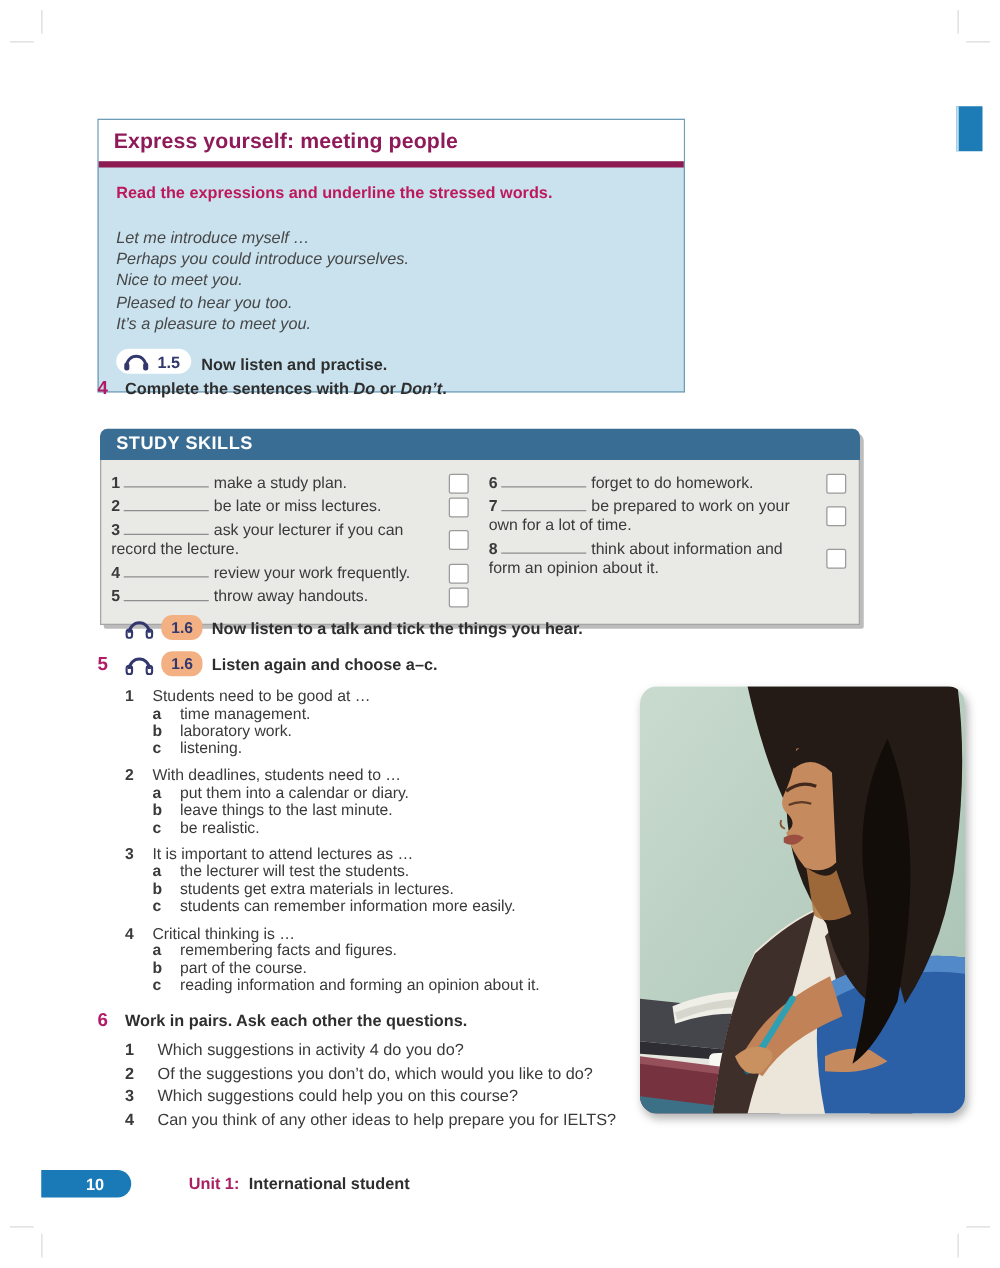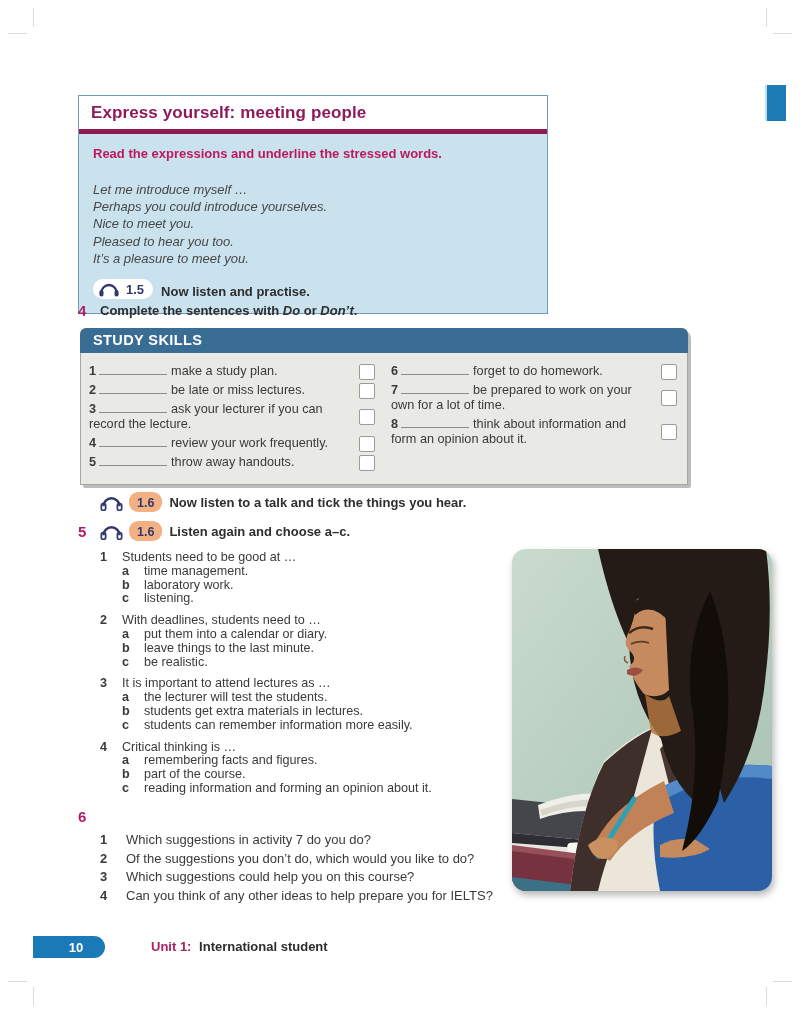--- a/index.html
+++ b/index.html
@@ -31,21 +31,21 @@
   .hp-icon { display:inline-flex; }
 
   
   .ex-row { position:absolute; display:flex; align-items:center; }
   .ex-num { color:#b01c68; font-weight:bold; font-size:15px; width:22px; flex-shrink:0; }
   .ex-instruction { font-weight:bold; font-size:13px; color:#2e2e2e; }
   .track-pill { background:#f3b183; border-radius:9px; padding:1px 8px; margin:0 7px 0 6px; }
   .track-pill .track-num { font-size:12.5px; }
 
   
-  .skills { position:absolute; left:80px; top:328px; width:608px; border-radius:7px 7px 2px 2px; box-shadow:3px 3px 0 #bcbcbc; }
+  .skills { position:absolute; left:80px; top:343px; width:608px; border-radius:7px 7px 2px 2px; box-shadow:3px 3px 0 #bcbcbc; }
   .skills-header { background:#3a6d94; color:#fff; font-weight:bold; font-size:14.5px; letter-spacing:0.4px; padding:4px 13px 5px; border-radius:6px 6px 0 0; }
   .skills-body { background:#e9e9e6; border:1px solid #a5a5a5; border-top:none; display:flex; gap:16px; padding:9px 10px 12px 8px; }
   .skills-col { flex:1; display:flex; flex-direction:column; }
   .skill-item { display:flex; align-items:center; font-size:12.7px; line-height:15.5px; margin:1.5px 0; }
   .skill-main { flex:1; }
   .skill-num { font-weight:bold; margin-right:3px; }
   .blank { display:inline-block; width:68px; border-bottom:1.2px solid #8d8d8d; height:10px; margin-right:4px; }
   .checkbox { width:16px; height:16px; background:#fff; border:1.5px solid #9a9a9a; border-radius:2px; margin-left:8px; flex-shrink:0; align-self:center; }
 
   
@@ -359,26 +359,27 @@
       <path d="M115 121 Q124 116 131 121 Q124 130 115 125 Z" fill="#9c4f40"></path>
 
       <path d="M120 58 Q132 38 162 44 L158 74 Q140 52 123 66 Z" fill="#241a16"></path>
 
       <path d="M133 145 Q150 157 157 147 L169 182 Q150 192 139 183 Z" fill="#b1763f" opacity="0.85"></path>
     </svg>
   </div>
 
   <div class="ex-row" style="left:78px; top:808px;">
     <span class="ex-num">6</span>
+    <span class="ex-instruction">Work in pairs. Ask each other the questions.</span>
   </div>
   <div class="pair-list">
 
       <div class="pair-q">
         <span class="q-num">1</span>
-        <span>Which suggestions in activity 7 do you do?</span>
+        <span>Which suggestions in activity 4 do you do?</span>
       </div>
 
       <div class="pair-q">
         <span class="q-num">2</span>
         <span>Of the suggestions you don’t do, which would you like to do?</span>
       </div>
 
       <div class="pair-q">
         <span class="q-num">3</span>
         <span>Which suggestions could help you on this course?</span>

